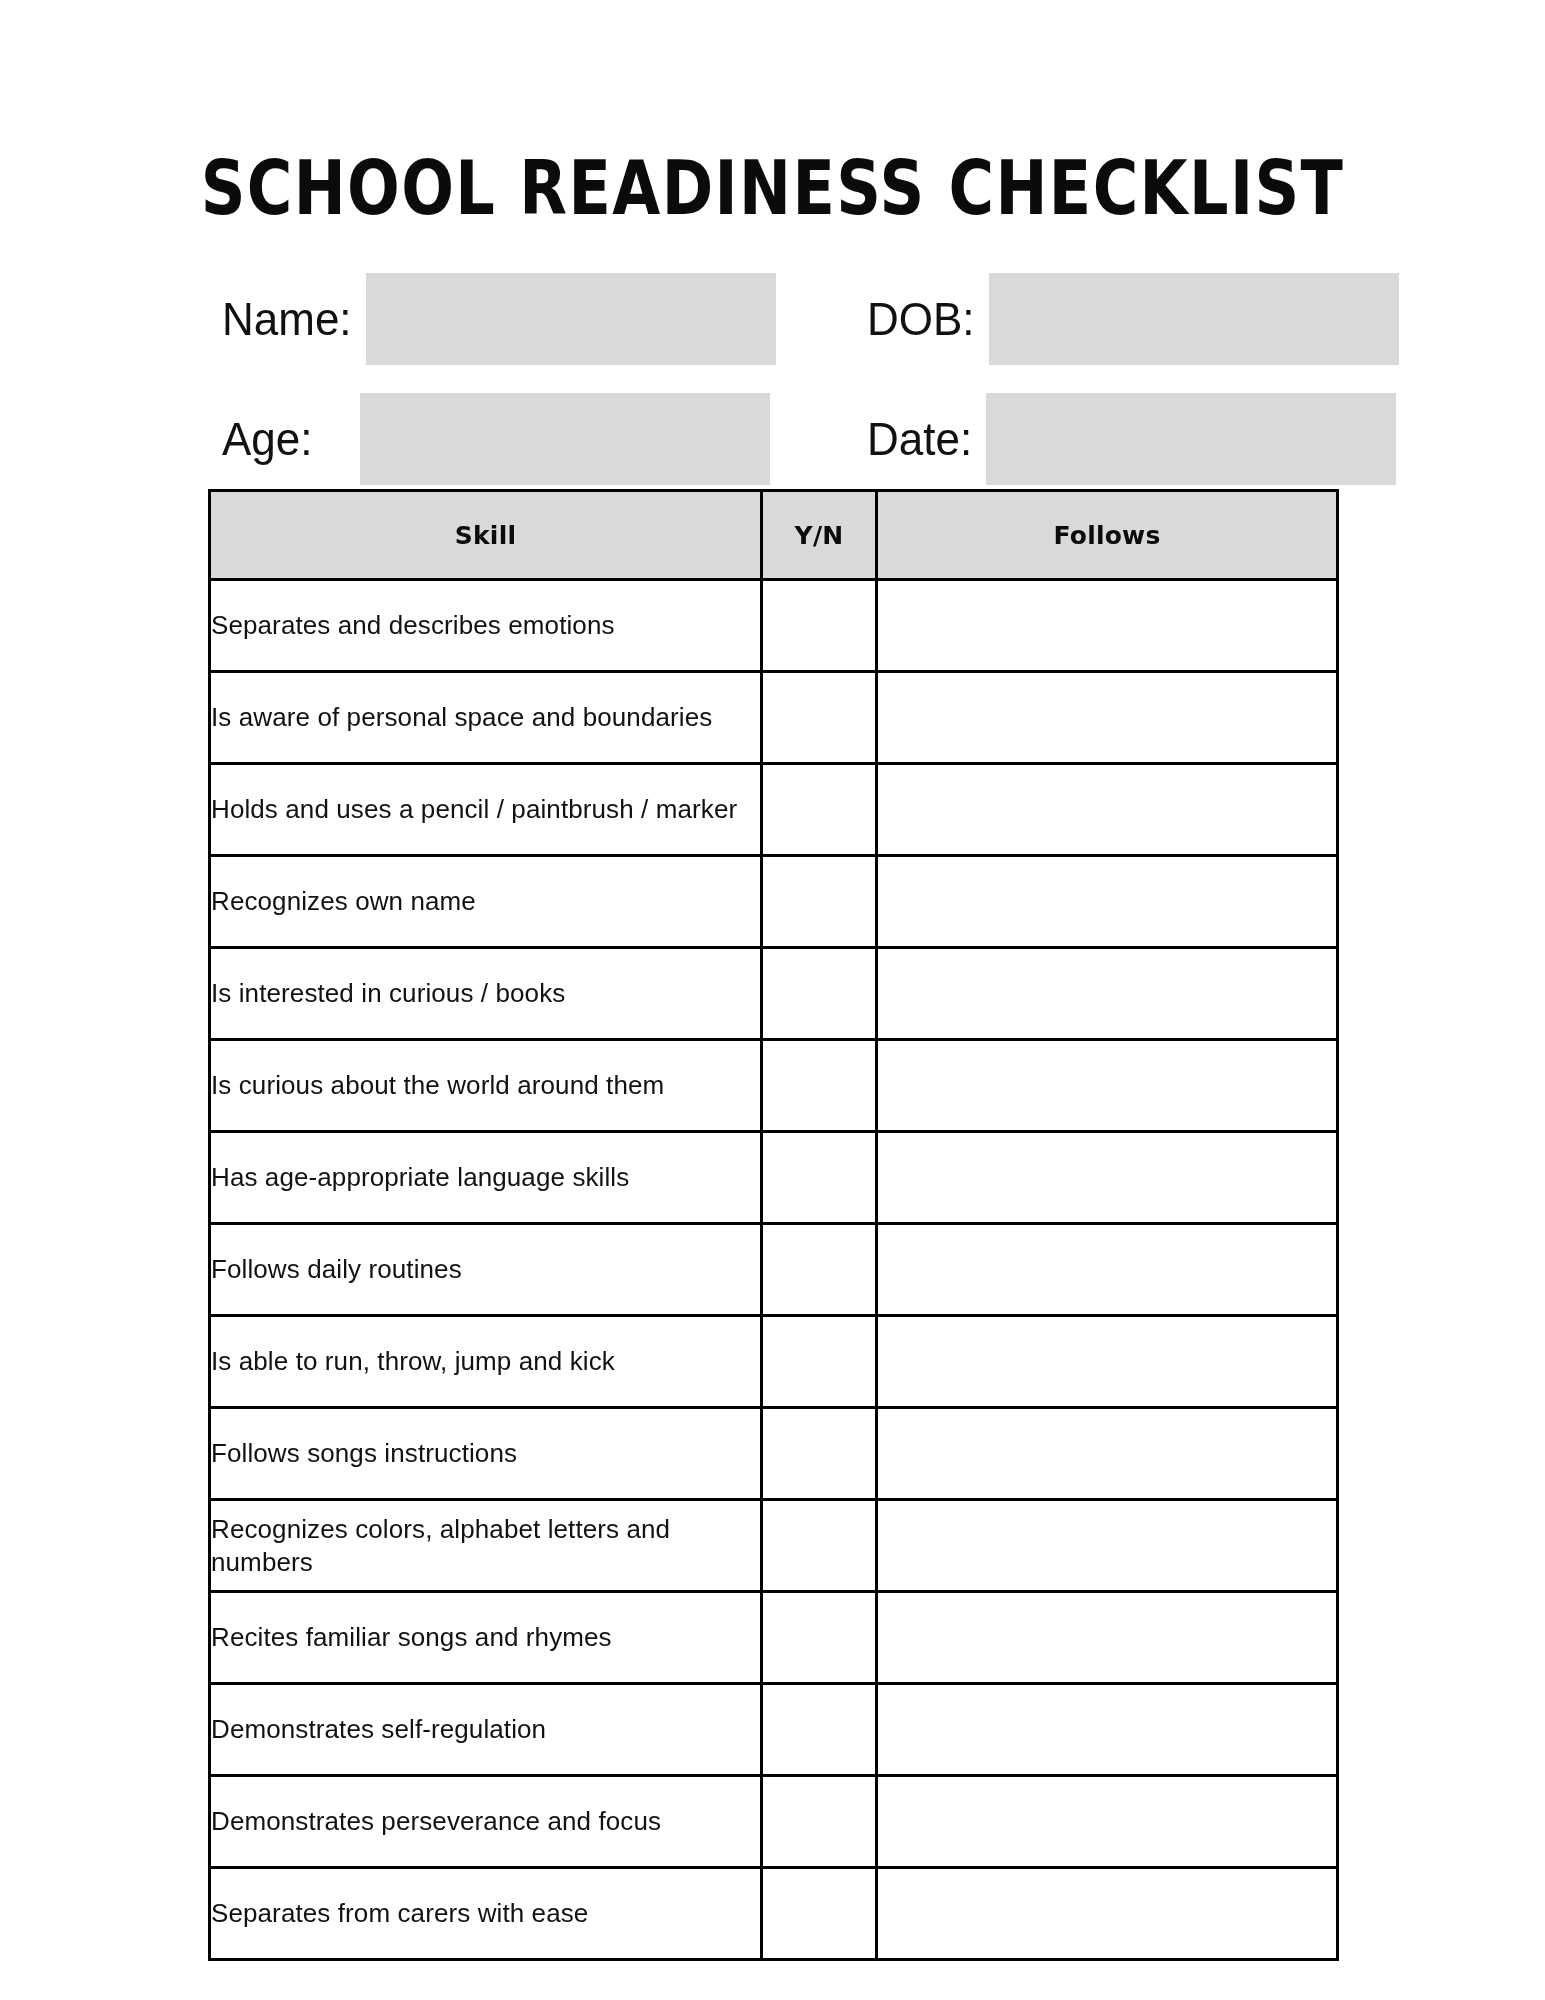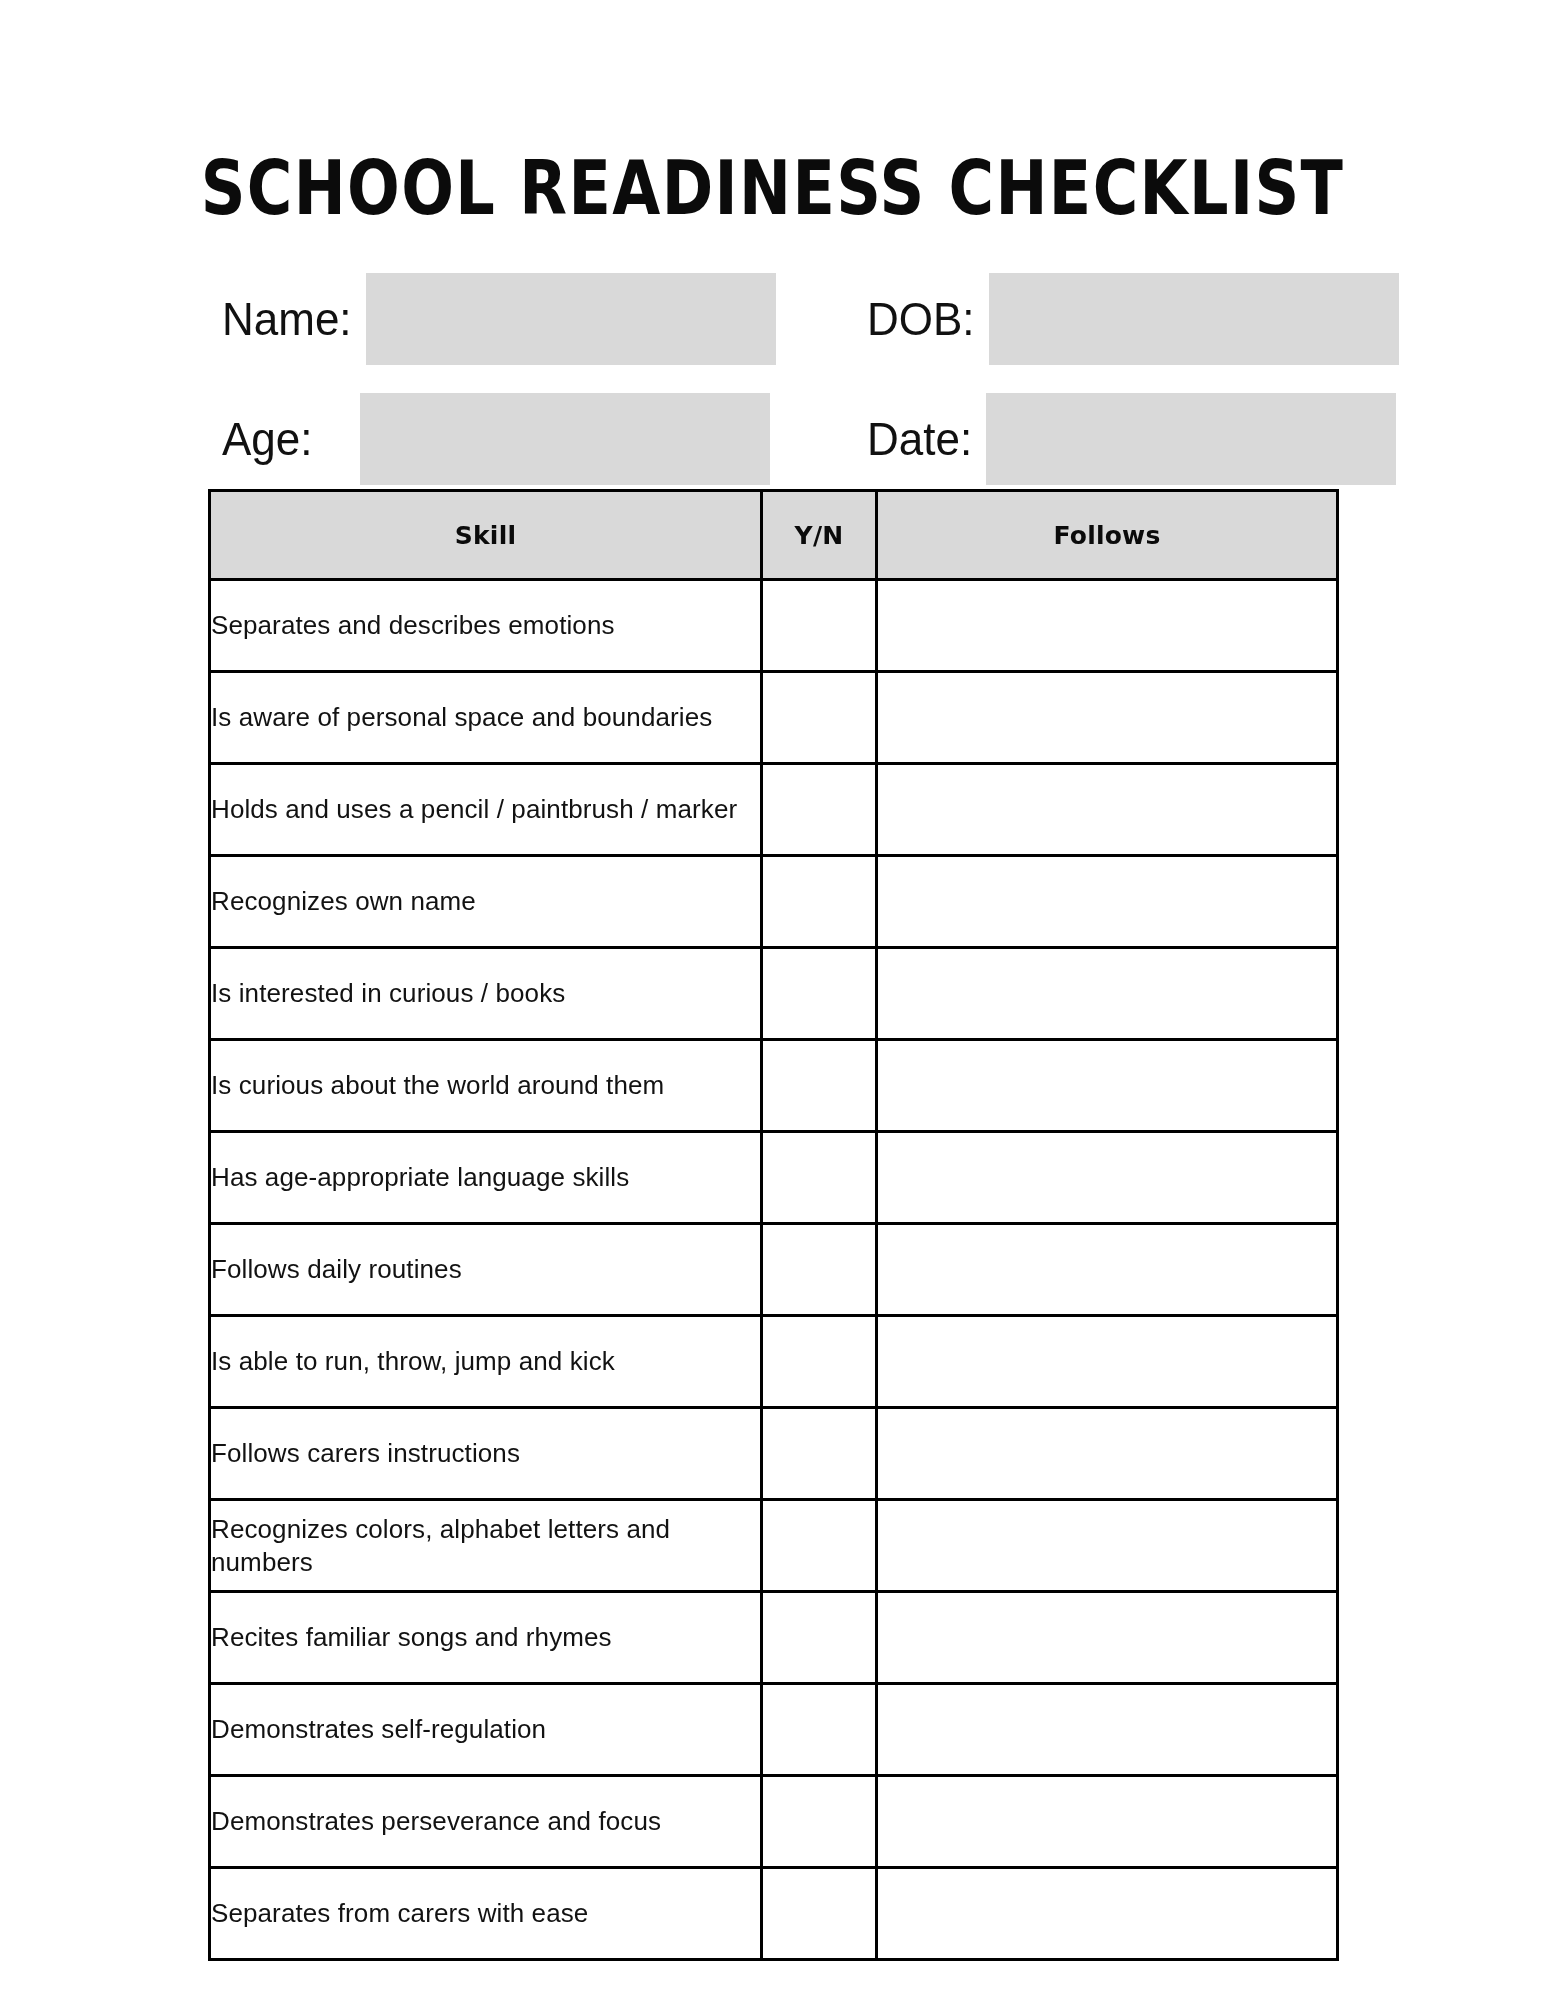--- a/index.html
+++ b/index.html
@@ -229,21 +229,21 @@
           <td class="skill-cell">Follows daily routines</td>
           <td class="yn-cell"></td>
           <td class="comment-cell"></td>
         </tr>
         <tr>
           <td class="skill-cell">Is able to run, throw, jump and kick</td>
           <td class="yn-cell"></td>
           <td class="comment-cell"></td>
         </tr>
         <tr>
-          <td class="skill-cell">Follows carers instructions</td>
+          <td class="skill-cell">Follows songs instructions</td>
           <td class="yn-cell"></td>
           <td class="comment-cell"></td>
         </tr>
         <tr>
           <td class="skill-cell">Recognizes colors, alphabet letters and numbers</td>
           <td class="yn-cell"></td>
           <td class="comment-cell"></td>
         </tr>
         <tr>
           <td class="skill-cell">Recites familiar songs and rhymes</td>

